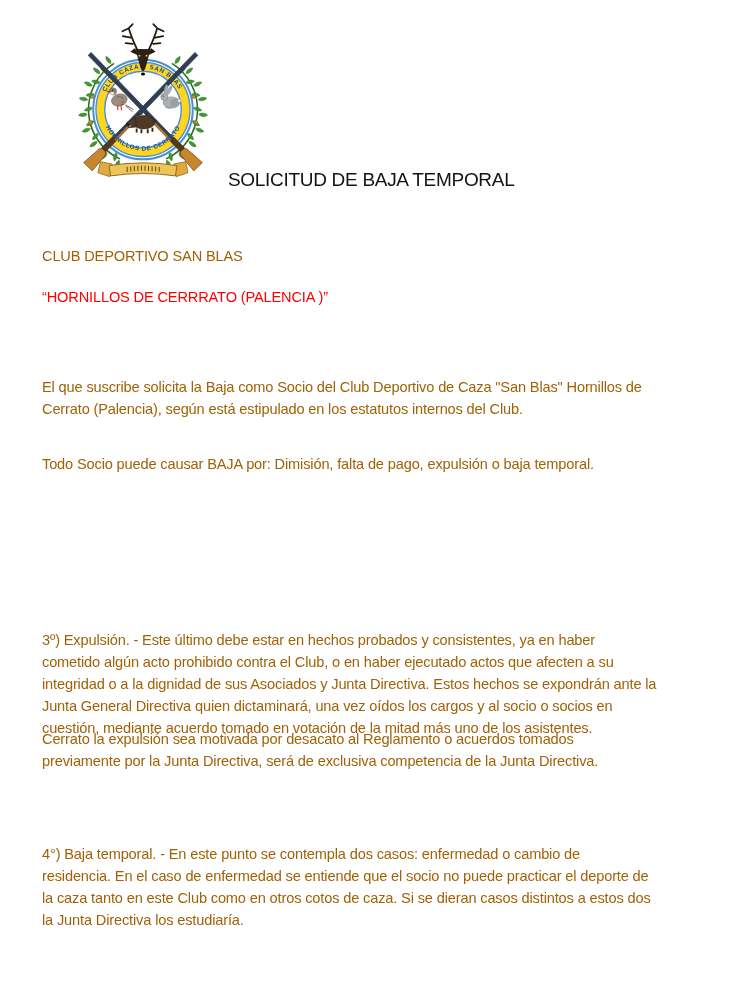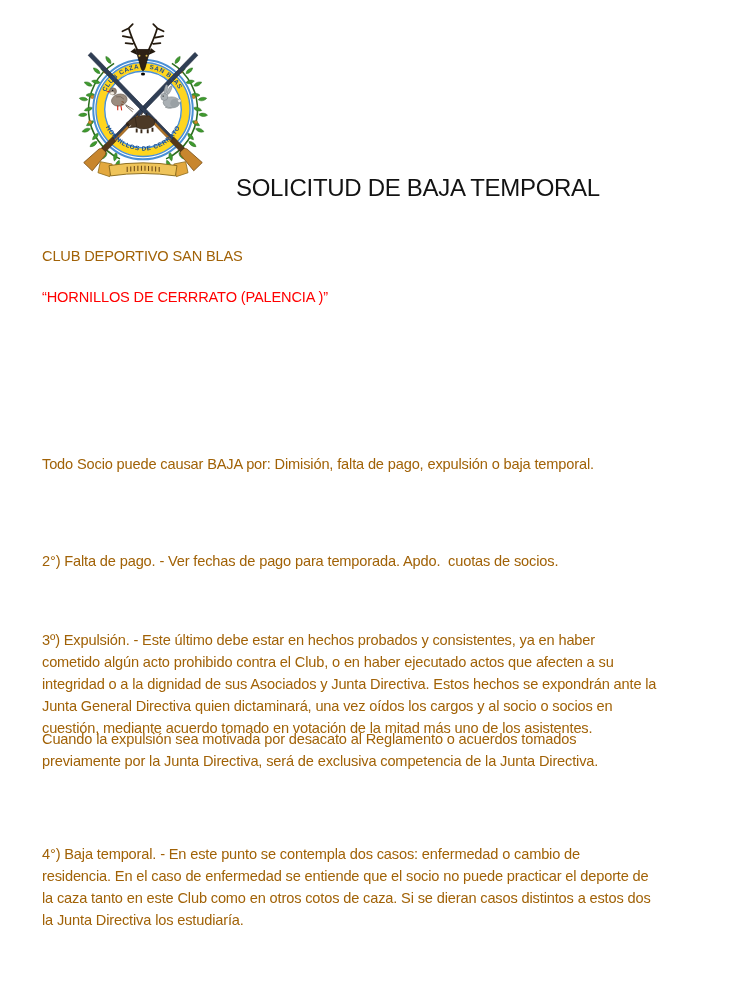--- a/index.html
+++ b/index.html
@@ -2,22 +2,22 @@
 <html style="--accent-red: #ff0000;"><head>
 <meta charset="utf-8">
 <style>
   html,body{margin:0;padding:0;background:#ffffff;}
   .page{
     position:relative;width:734px;height:987px;background:#ffffff;
     font-family:"Liberation Sans",sans-serif;color:#171717;overflow:hidden;
   }
   .logo{position:absolute;left:64px;top:20px;width:158px;height:168px;}
   .title{
-    position:absolute;left:224px;top:161px;margin:12px;
-    font-size:24px;font-weight:500;letter-spacing:-0.3px;color:#131313;
+    position:absolute;left:224px;top:161px;margin:4px;
+    font-size:19px;font-weight:500;letter-spacing:-0.3px;color:#131313;
     white-space:pre;line-height:30px;
   }
   .para{
     position:absolute;left:42px;margin:0;
     font-size:14.6px;line-height:22px;letter-spacing:-0.15px;
     white-space:pre;color:#a16207;
   }
   .red{color:var(--accent-red,#ff0000);margin-top:12px;}
   .arcText{font-family:"Liberation Sans",sans-serif;font-size:8px;font-weight:bold;
     fill:#1d4d8f;letter-spacing:0.8px;}
@@ -144,27 +144,28 @@
       <path d="M57,183 Q100,176 143,183 L141,196 Q100,190 59,196 Z" fill="#efc45a" stroke="#8a6a1c" stroke-width="1.2"></path>
       <path d="M80,184.5 L80,191 M84.5,184 L84.5,190.5 M89,183.6 L89,190 M93.5,183.3 L93.5,189.8 M98,183.2 L98,189.6 M102.5,183.2 L102.5,189.6 M107,183.4 L107,189.8 M111.5,183.7 L111.5,190 M116,184.1 L116,190.4 M120.5,184.6 L120.5,190.8" stroke="#6b4714" stroke-width="1.3"></path>
     </g>
   </svg>
 
   <h1 class="title">SOLICITUD DE BAJA TEMPORAL</h1>
 
   <p class="para" style="top:245px">CLUB DEPORTIVO SAN BLAS</p>
   <p class="para red" style="top:274px">“HORNILLOS DE CERRRATO (PALENCIA )”</p>
 
+  <p class="para" style="top:376px">El que suscribe solicita la Baja como Socio del Club Deportivo de Caza "San Blas" Hornillos de
+Cerrato (Palencia), según está estipulado en los estatutos internos del Club.</p>
   <p class="para" style="top:453px">Todo Socio puede causar BAJA por: Dimisión, falta de pago, expulsión o baja temporal.</p>
-  <p class="para" style="top:550px">2°) Falta de pago. - Ver fechas de pago para temporada. Apdo.  cuotas de socios.</p>
   <p class="para" style="top:629px">3º) Expulsión. - Este último debe estar en hechos probados y consistentes, ya en haber
 cometido algún acto prohibido contra el Club, o en haber ejecutado actos que afecten a su
 integridad o a la dignidad de sus Asociados y Junta Directiva. Estos hechos se expondrán ante la
 Junta General Directiva quien dictaminará, una vez oídos los cargos y al socio o socios en
 cuestión, mediante acuerdo tomado en votación de la mitad más uno de los asistentes.</p>
-  <p class="para" style="top:728px">Cuando la expulsión sea motivada por desacato al Reglamento o acuerdos tomados
+  <p class="para" style="top:728px">Cerrato la expulsión sea motivada por desacato al Reglamento o acuerdos tomados
 previamente por la Junta Directiva, será de exclusiva competencia de la Junta Directiva.</p>
   <p class="para" style="top:843px">4°) Baja temporal. - En este punto se contempla dos casos: enfermedad o cambio de
 residencia. En el caso de enfermedad se entiende que el socio no puede practicar el deporte de
 la caza tanto en este Club como en otros cotos de caza. Si se dieran casos distintos a estos dos
 la Junta Directiva los estudiaría.</p>
 
 </div>
 
 </body></html>

